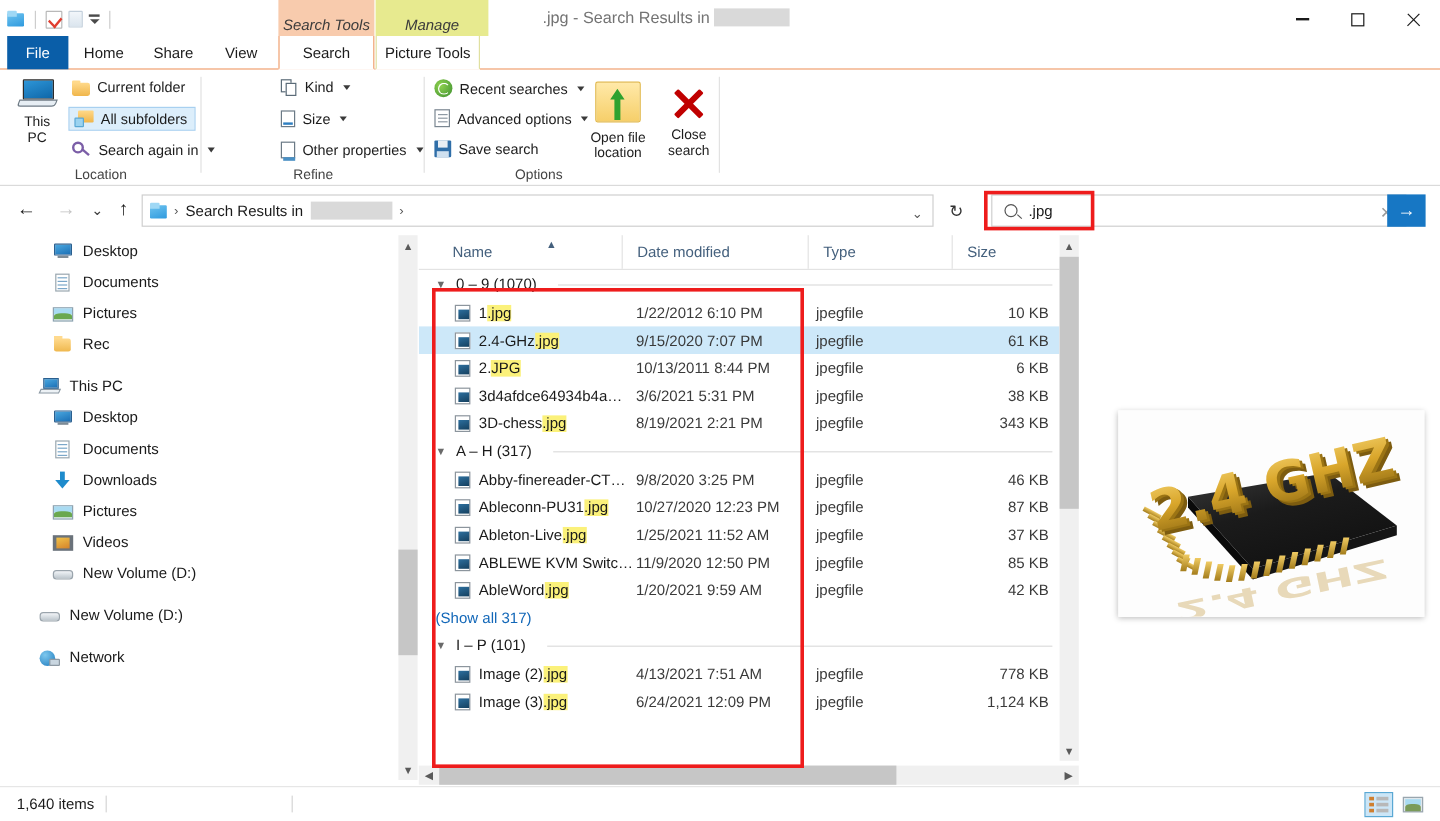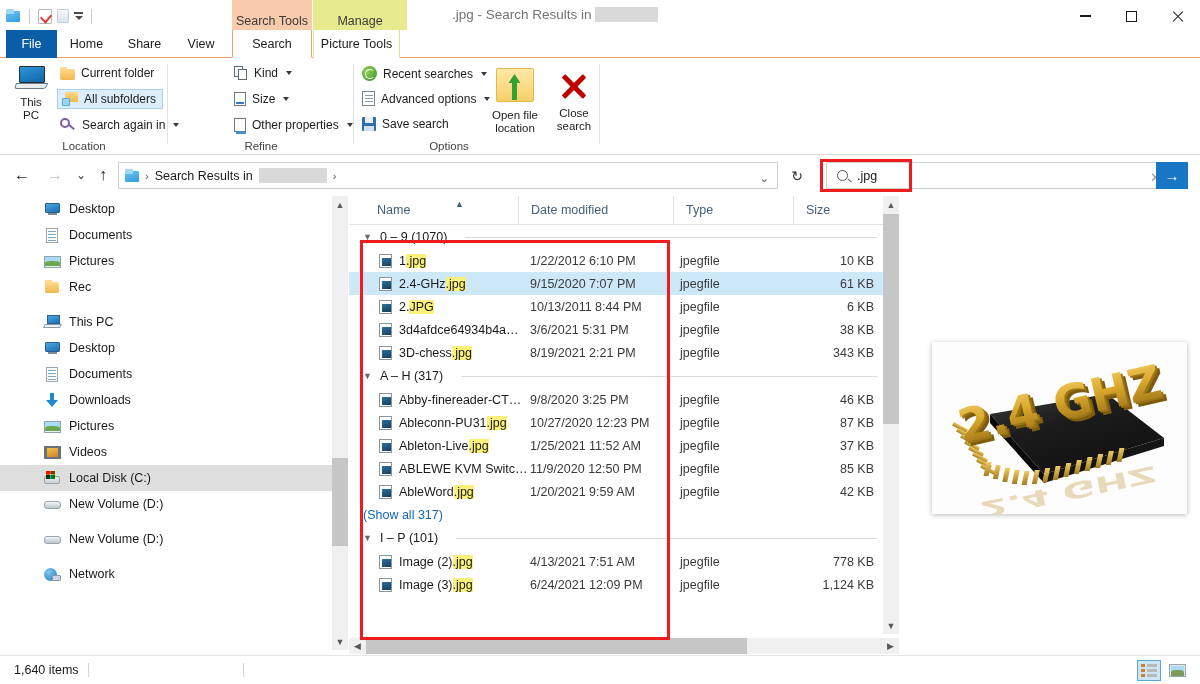--- a/index.html
+++ b/index.html
@@ -42,21 +42,21 @@
   .wincontrols { position:absolute; right:0; top:0; display:flex; height:32px;}
   .wincontrols > div { width:46px; height:32px; display:flex; align-items:center; justify-content:center; }
   .wc-min { width:11px; height:1.4px; background:#1a1a1a;}
   .wc-max { width:11px; height:11px; border:1.4px solid #1a1a1a;}
   .wc-close { position:relative; width:13px; height:13px;}
   .wc-close:before,.wc-close:after{ content:""; position:absolute; left:0; top:6px; width:14px; height:1.4px; background:#1a1a1a;}
   .wc-close:before{ transform:rotate(45deg);} .wc-close:after{ transform:rotate(-45deg);}
 
   
   .ctx { position:absolute; top:0; height:42px; display:flex; align-items:center; justify-content:center;
-         font-size:12.5px; color:#3b3b3b;}
+         font-size:12.5px; color:#3b3b3b;font-style:italic;}
   .ctx-search { left:232px; width:80px; background:#f8cbad; }
   .ctx-manage { left:313px; width:94px; background:#e7ea8f; }
 
   
   .tabstrip { position:absolute; left:0; top:30px; width:1200px; height:28px; background:#ffffff; }
   .tabstrip .underline { position:absolute; left:0; top:27px; width:1200px; height:1.5px; background:#f0a070;}
   .tab {
     position:absolute; top:0; height:28px; display:flex; align-items:center; justify-content:center;
     font-size:12.5px; color:#1c1c1c; cursor:default;
   }
@@ -154,21 +154,21 @@
      display:flex;align-items:center; padding-left:10px; gap:9px; font-size:12.5px; color:#1a1a1a;}
   .mag-ico{ width:11px;height:11px;border:1.4px solid #555; border-radius:50%; position:relative; flex:none;}
   .mag-ico:after{content:"";position:absolute;left:9px;top:9px;width:5px;height:1.4px;background:#555;transform:rotate(42deg);}
   .search-x{ position:absolute; right:10px; top:7px; font-size:13px; color:#9a9a9a;}
   .gobtn{ position:absolute; left:1156px; top:6px; width:32px; height:27px; background:#1777c4; color:#fff;
      display:flex;align-items:center;justify-content:center; font-size:15px;}
   .red-annot-search{ position:absolute; left:820px; top:159px; width:92px; height:33px; border:3px solid #ee1c1c; pointer-events:none;}
 
   
   .navpane { position:absolute; left:0; top:196px; width:332px; height:454px; background:#fff; overflow:hidden;}
-  .nav-item{ position:relative; height:26px; display:flex; align-items:center; gap:8px; padding-left:44px;
+  .nav-item{ position:relative; height:26px; display:flex; align-items:center; gap:8px; padding-left:33px;
      font-size:12.5px; color:#1a1a1a; white-space:nowrap;}
   .nav-item.indent2{ padding-left:44px;}
   .nav-item.selected{ background:#dedede;}
   .nav-gap{ height:9px;}
   .ni-ico{ width:17px;height:15px; flex:none; position:relative;}
 
   .i-desktop .m{position:absolute;left:1px;top:1px;width:15px;height:10px;background:linear-gradient(160deg,#4aa8e0,#1b6fb5);border:1px solid #2a5f8f;border-radius:1px;}
   .i-desktop .s{position:absolute;left:4px;top:11px;width:9px;height:2px;background:#7d8b96;}
   .i-doc .p{position:absolute;left:2px;top:0;width:12px;height:15px;background:#fff;border:1px solid #9aa7b0;}
   .i-doc .l{position:absolute;left:4px;width:8px;height:1px;background:#7ba7c9;}
@@ -539,27 +539,20 @@
           </span>
           <span>Pictures</span>
         </div>
         <div class="nav-item indent2">
           <span class="ni-ico i-vid">
             <i class="fr"></i>
             <i class="scr"></i>
           </span>
           <span>Videos</span>
         </div>
-        <div class="nav-item indent2 selected">
-          <span class="ni-ico i-disk">
-            <i class="d"></i>
-            <i class="w"></i>
-          </span>
-          <span>Local Disk (C:)</span>
-        </div>
         <div class="nav-item indent2">
           <span class="ni-ico i-vol">
             <i class="d"></i>
           </span>
           <span>New Volume (D:)</span>
         </div>
         <div class="nav-gap"></div>
         <div class="nav-item">
           <span class="ni-ico i-vol">
             <i class="d"></i>

